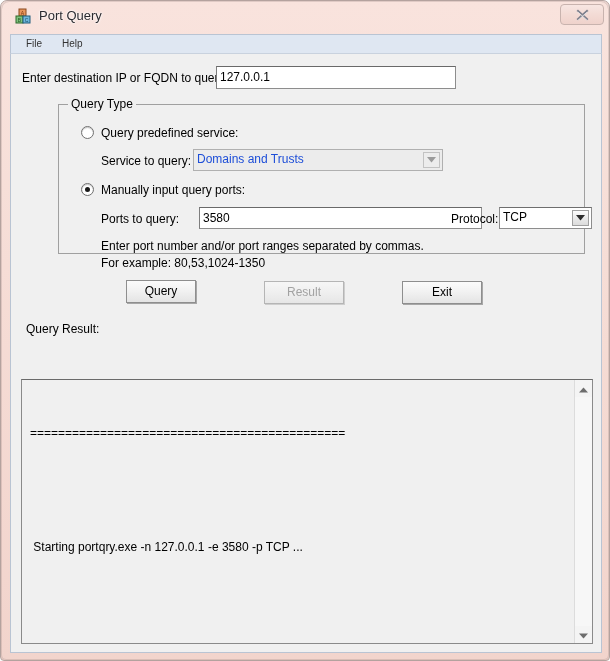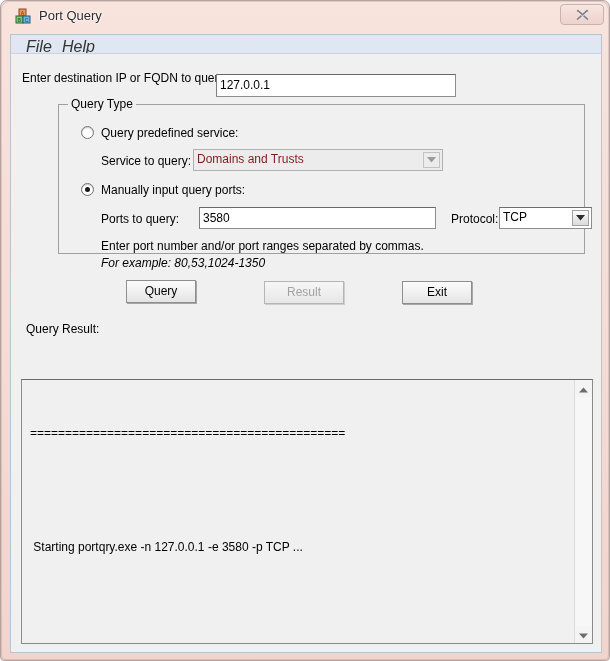--- a/index.html
+++ b/index.html
@@ -76,24 +76,23 @@
     left: 9px; top: 33px;
     width: 592px; height: 19px;
     box-sizing: border-box;
     background: #dfe7f2;
     border: 1px solid #b9c4d3;
     border-bottom: none;
   }
   .menu-item {
     position: absolute;
     top: 2px;
-    font-size: 16px;
+    font-size: 10px;
     color: #333333;
     padding: 1px 6px;
-    font-style: italic;
   }
   .menu-file { left: 9px; }
   .menu-help { left: 45px; }
 
   
   .client {
     position: absolute;
     left: 9px; top: 52px;
     width: 592px; height: 600px;
     box-sizing: border-box;
@@ -135,21 +134,21 @@
     font-size: 12px;
     color: #000;
     line-height: 18px;
     padding-left: 3px;
     overflow: hidden;
     white-space: nowrap;
   }
   .combo.disabled {
     background: #ececec;
     border-color: #b0b0b0;
-    color: #7f1d1d;
+    color: #1d4ed8;
   }
   .combo .arrowbox {
     position: absolute;
     right: 2px; top: 2px;
     width: 17px; bottom: 2px;
     box-sizing: border-box;
     background: linear-gradient(to bottom, #fdfdfd 0%, #eaeaea 50%, #dcdcdc 100%);
     border: 1px solid #a0a0a0;
     display: flex; align-items: center; justify-content: center;
   }
@@ -293,21 +292,21 @@
   </div>
 
   <div class="menubar">
     <div class="menu-item menu-file">File</div>
     <div class="menu-item menu-help">Help</div>
   </div>
 
   <div class="client">
 
     <div class="lbl" style="left:11px; top:17px;">Enter destination IP or FQDN to query:</div>
-    <div class="textbox" style="left:205px; top:20px; width:240px; height:23px;" title="127.0.0.1">127.0.0.1</div>
+    <div class="textbox" style="left:205px; top:12px; width:240px; height:23px;" title="127.0.0.1">127.0.0.1</div>
 
     <div class="groupbox" style="left:11px; top:50px; width:527px; height:150px;margin-left:36px;">
       <div class="gb-title">Query Type</div>
 
       <div class="radio" style="left:22px; top:21px;"></div>
       <div class="lbl" style="left:42px; top:21px;">Query predefined service:</div>
 
       <div class="lbl" style="left:42px; top:49px;">Service to query:</div>
       <div class="combo disabled" style="left:134px; top:44px; width:250px; height:22px;">
         <span>Domains and Trusts</span>
@@ -315,39 +314,39 @@
           <svg width="9" height="6" viewBox="0 0 9 6">
               <polygon points="0,0 9,0 4.5,5.5" fill="#9b9b9b"></polygon>
             </svg>
         </span>
       </div>
 
       <div class="radio on" style="left:22px; top:78px;"></div>
       <div class="lbl" style="left:42px; top:78px;">Manually input query ports:</div>
 
       <div class="lbl" style="left:42px; top:107px;">Ports to query:</div>
-      <div class="textbox" style="left:140px; top:102px; width:237px; height:22px;">3580</div>
+      <div class="textbox" style="left:140px; top:102px; width:283px; height:22px;">3580</div>
 
       <div class="lbl" style="left:392px; top:107px;">Protocol:</div>
       <div class="combo" style="left:440px; top:102px; width:93px; height:22px;">
         <span>TCP</span>
         <span class="arrowbox">
           <svg width="9" height="6" viewBox="0 0 9 6">
               <polygon points="0,0 9,0 4.5,5.5" fill="#2b2b2b"></polygon>
             </svg>
         </span>
       </div>
 
       <div class="lbl" style="left:42px; top:134px;">Enter port number and/or port ranges separated by commas.</div>
-      <div class="lbl" style="left:42px; top:151px;font-style:italic;">For example: 80,53,1024-1350</div>
+      <div class="lbl" style="left:42px; top:151px;">For example: 80,53,1024-1350</div>
     </div>
 
     <div class="btn" style="left:115px; top:226px; width:70px; height:23px;">Query</div>
     <div class="btn disabled" style="left:253px; top:227px; width:80px; height:23px;">Result</div>
-    <div class="btn" style="left:391px; top:227px; width:70px; height:23px;">Exit</div>
+    <div class="btn" style="left:391px; top:227px; width:80px; height:23px;">Exit</div>
 
     <div class="lbl" style="left:15px; top:268px;">Query Result:</div>
 
     <div class="result-wrap">
       <div class="result-text">
         <div>=============================================</div>
         <div>&nbsp;</div>
         <div> Starting portqry.exe -n 127.0.0.1 -e 3580 -p TCP ...</div>
         <div>&nbsp;</div>
         

